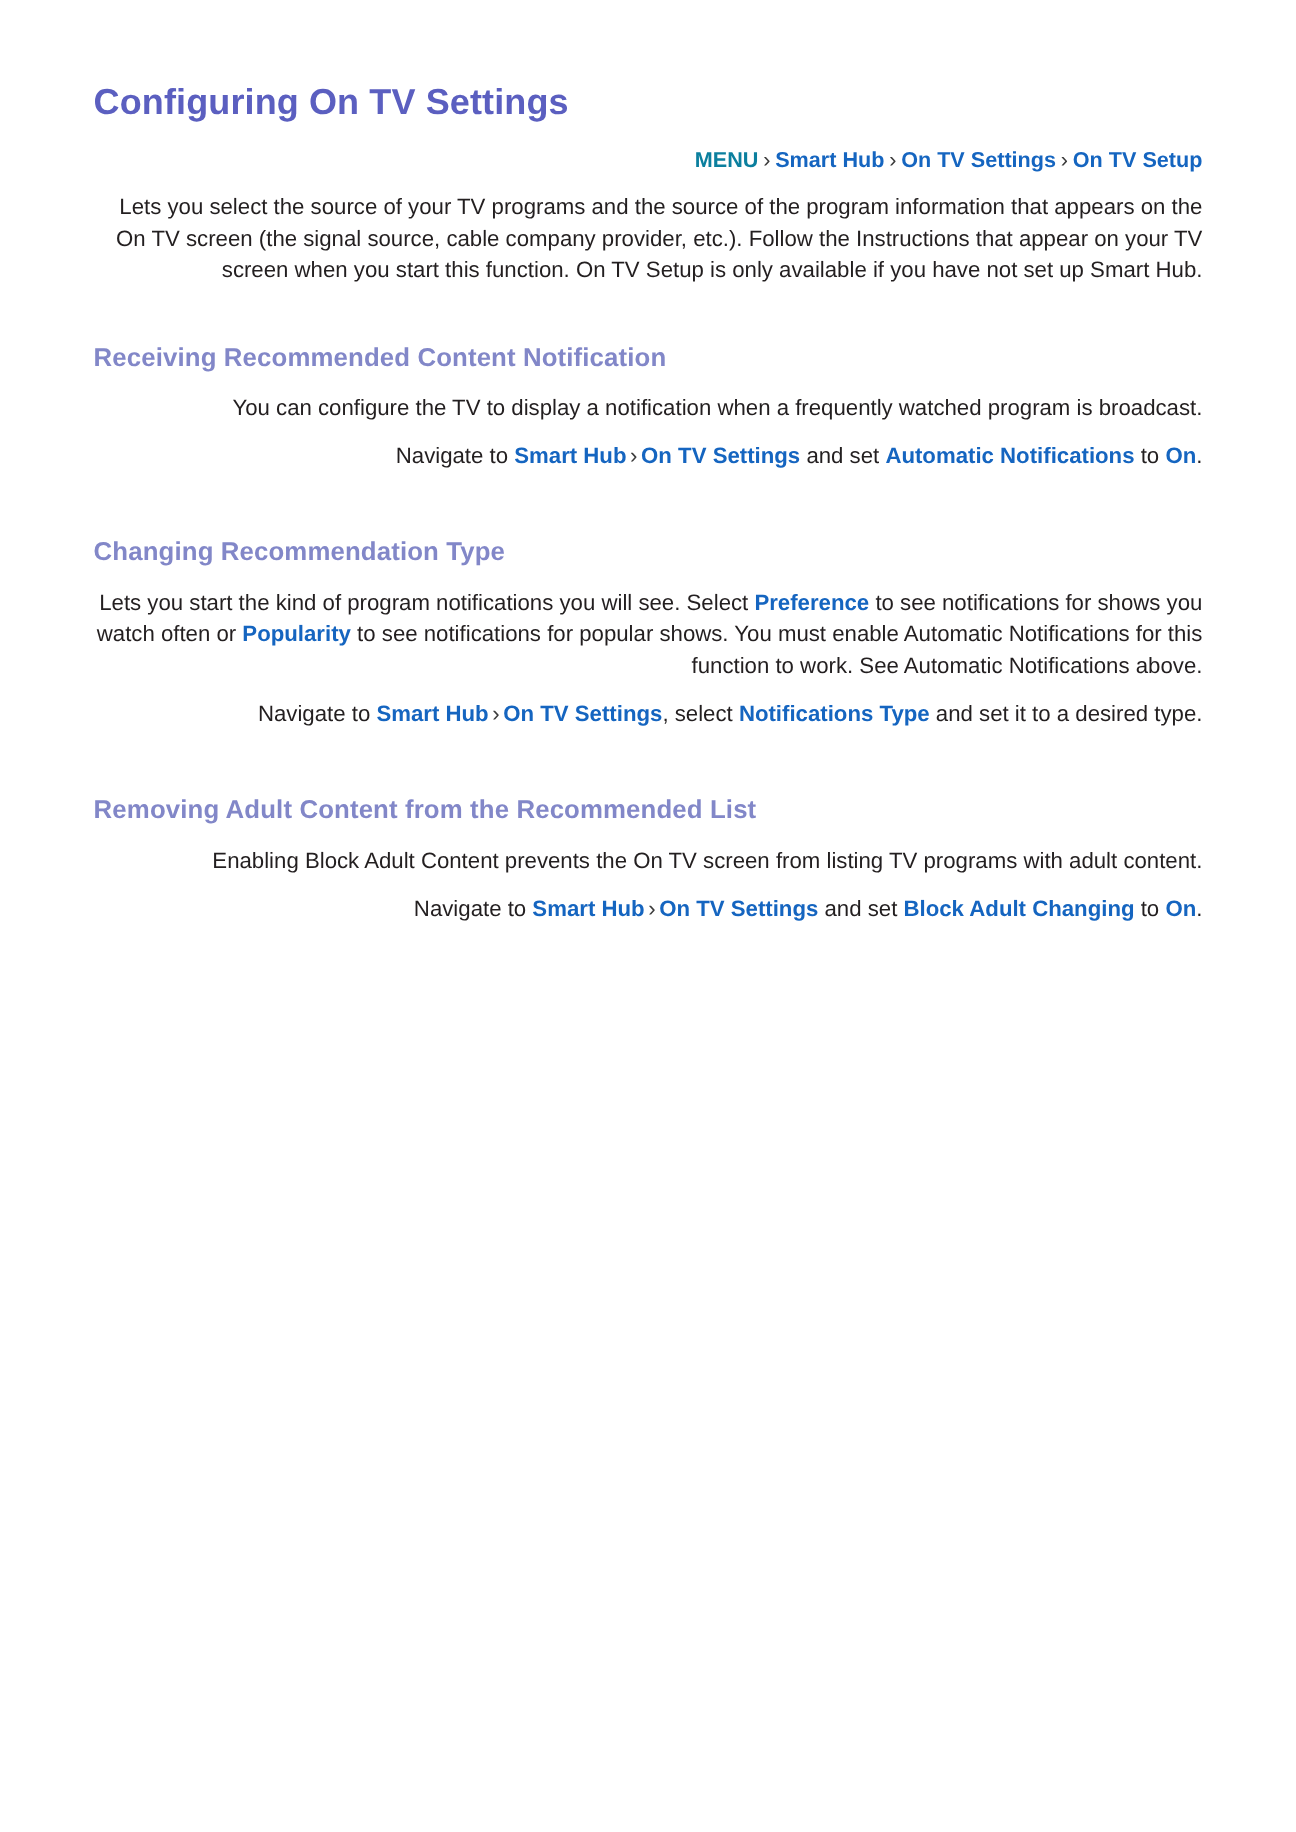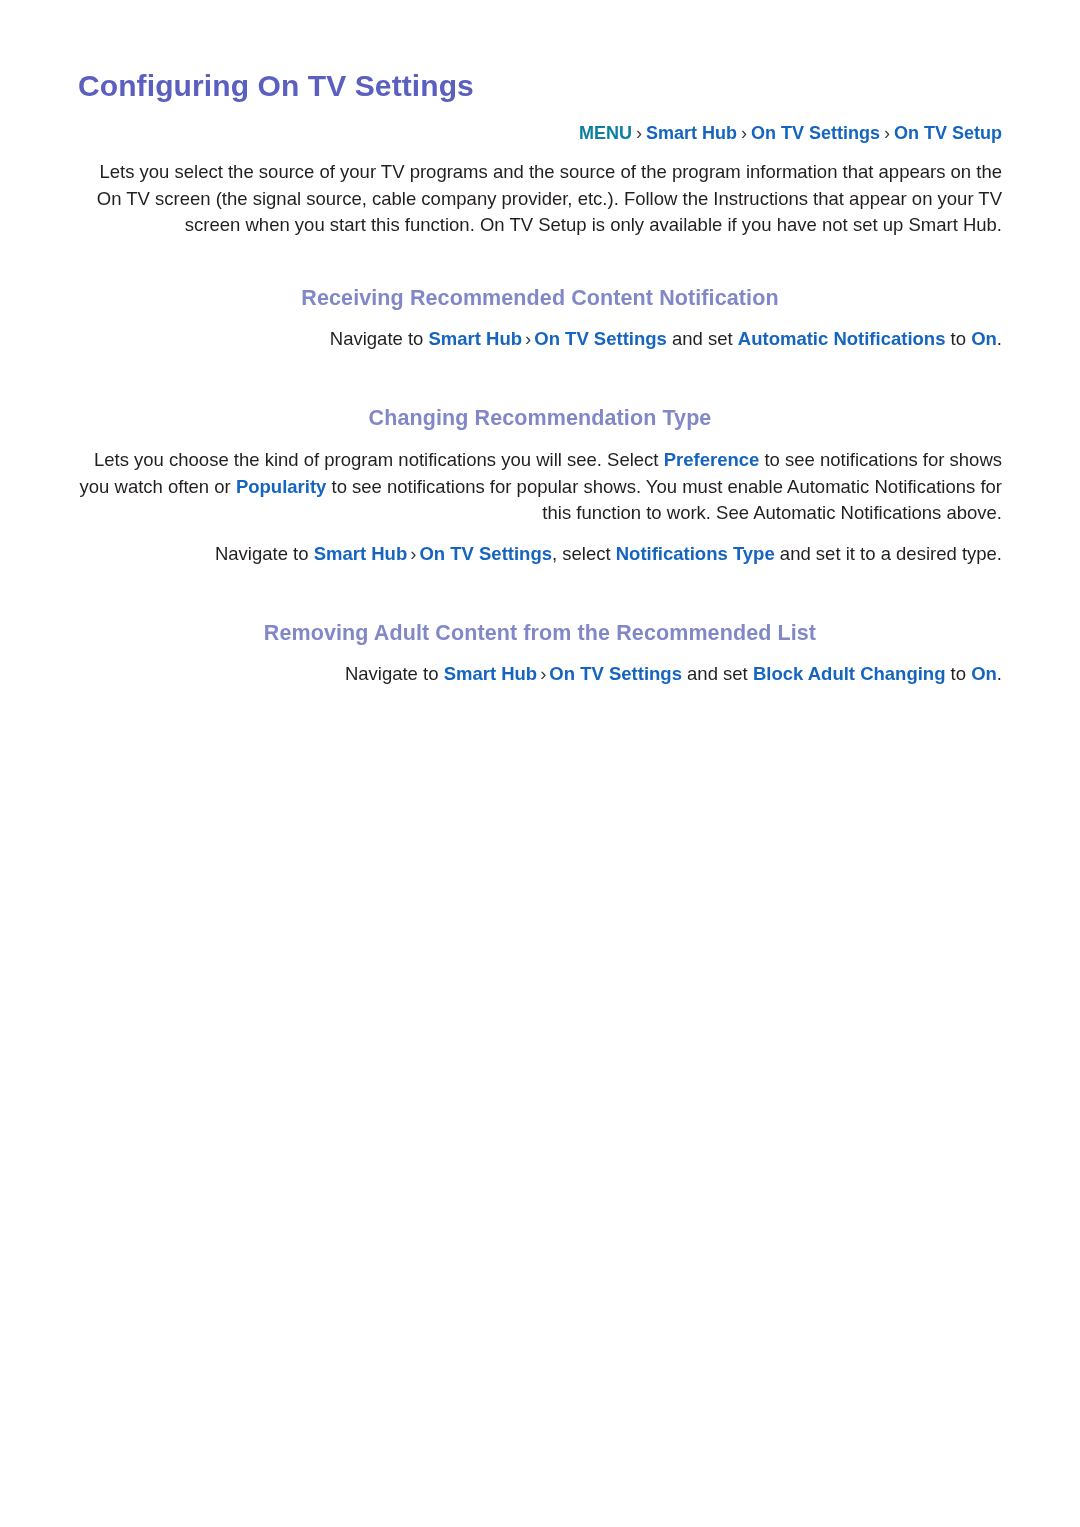--- a/index.html
+++ b/index.html
@@ -91,21 +91,20 @@
   }
 
   
   .section-heading {
     margin: 0;
     font-size: 21.5px;
     font-weight: bold;
     color: #8287c8;
     line-height: 28px;
     letter-spacing: 0.1px;
-    text-align: center;
   }
   .sec-1 { padding-top: 45px; }
   .sec-2 { padding-top: 52px; }
   .sec-3 { padding-top: 52px; }
 </style>
 </head>
 <body>
 
 <div class="page">
   <div class="content">
@@ -113,36 +112,38 @@
     <h1 class="page-title">Configuring On TV Settings</h1>
 
     <p class="breadcrumb">
       <span class="crumb-menu">MENU</span><span class="crumb-sep">›</span><span class="crumb-link">Smart Hub</span><span class="crumb-sep">›</span><span class="crumb-link">On TV Settings</span><span class="crumb-sep">›</span><span class="crumb-link">On TV Setup</span>
     </p>
 
     <p class="para intro">Lets you select the source of your TV programs and the source of the program information that appears on the On TV screen (the signal source, cable company provider, etc.). Follow the Instructions that appear on your TV screen when you start this function. On TV Setup is only available if you have not set up Smart Hub.</p>
 
     <h2 class="section-heading sec-1">Receiving Recommended Content Notification</h2>
 
+    <p class="para after-heading">You can configure the TV to display a notification when a frequently watched program is broadcast.</p>
 
     <p class="para nav-line">
       <span>Navigate to </span><span class="link">Smart Hub</span><span class="sep-inline">›</span><span class="link">On TV Settings</span><span> and set </span><span class="link">Automatic Notifications</span><span> to </span><span class="link">On</span><span>.</span>
     </p>
 
     <h2 class="section-heading sec-2">Changing Recommendation Type</h2>
 
     <p class="para after-heading">
-      <span>Lets you choose the kind of program notifications you will see. Select </span><span class="link">Preference</span><span> to see notifications for shows you watch often or </span><span class="link">Popularity</span><span> to see notifications for popular shows. You must enable Automatic Notifications for this function to work. See Automatic Notifications above.</span>
+      <span>Lets you start the kind of program notifications you will see. Select </span><span class="link">Preference</span><span> to see notifications for shows you watch often or </span><span class="link">Popularity</span><span> to see notifications for popular shows. You must enable Automatic Notifications for this function to work. See Automatic Notifications above.</span>
     </p>
 
     <p class="para nav-line">
       <span>Navigate to </span><span class="link">Smart Hub</span><span class="sep-inline">›</span><span class="link">On TV Settings</span><span>, select </span><span class="link">Notifications Type</span><span> and set it to a desired type</span><span>.</span>
     </p>
 
     <h2 class="section-heading sec-3">Removing Adult Content from the Recommended List</h2>
 
+    <p class="para after-heading">Enabling Block Adult Content prevents the On TV screen from listing TV programs with adult content.</p>
 
     <p class="para nav-line">
       <span>Navigate to </span><span class="link">Smart Hub</span><span class="sep-inline">›</span><span class="link">On TV Settings</span><span> and set </span><span class="link">Block Adult Changing</span><span> to </span><span class="link">On</span><span>.</span>
     </p>
 
   </div>
 </div>
 
 </body></html>

